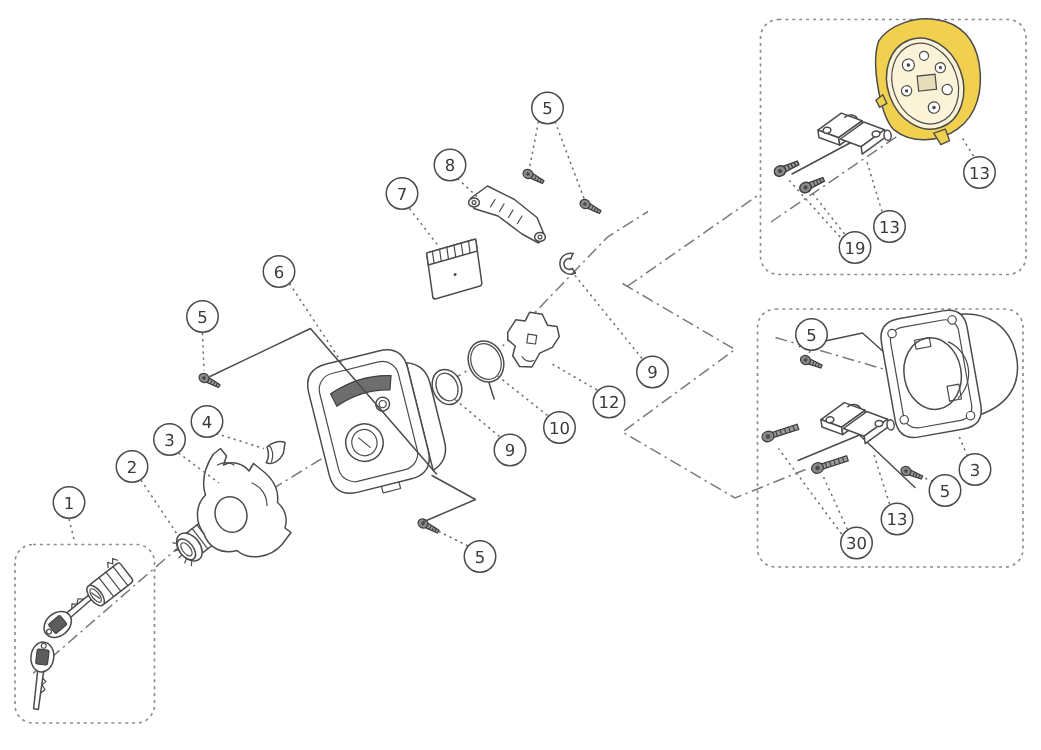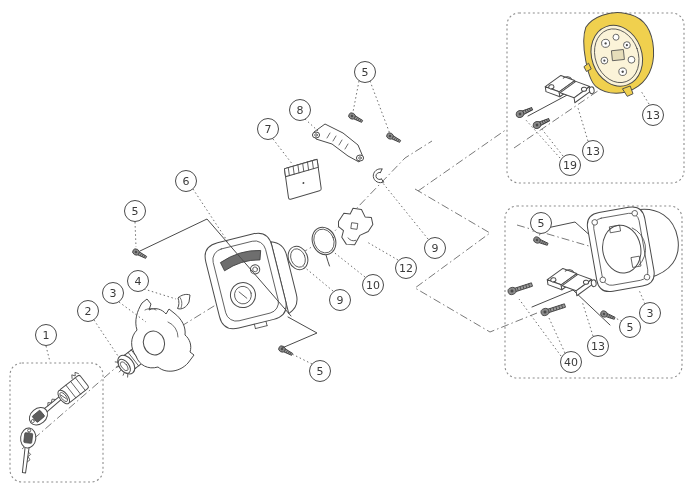--- a/index.html
+++ b/index.html
@@ -251,18 +251,18 @@
 <div class="callout" style="left:354px;top:61px">5</div>
 <div class="callout" style="left:309px;top:360px">5</div>
 <div class="callout" style="left:329px;top:289px">9</div>
 <div class="callout" style="left:362px;top:274px">10</div>
 <div class="callout" style="left:395px;top:257px">12</div>
 <div class="callout" style="left:424px;top:237px">9</div>
 <div class="callout" style="left:559px;top:154px">19</div>
 <div class="callout" style="left:582px;top:140px">13</div>
 <div class="callout" style="left:642px;top:104px">13</div>
 <div class="callout" style="left:530px;top:212px">5</div>
-<div class="callout" style="left:560px;top:351px">40</div>
+<div class="callout" style="left:560px;top:351px">30</div>
 <div class="callout" style="left:587px;top:335px">13</div>
 <div class="callout" style="left:619px;top:316px">5</div>
 <div class="callout" style="left:639px;top:302px">3</div>
 
 </div>
 
 </body></html>

